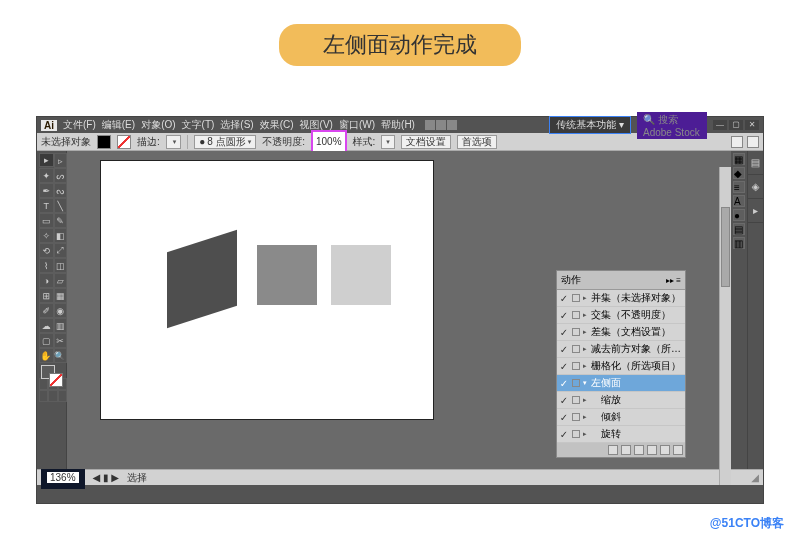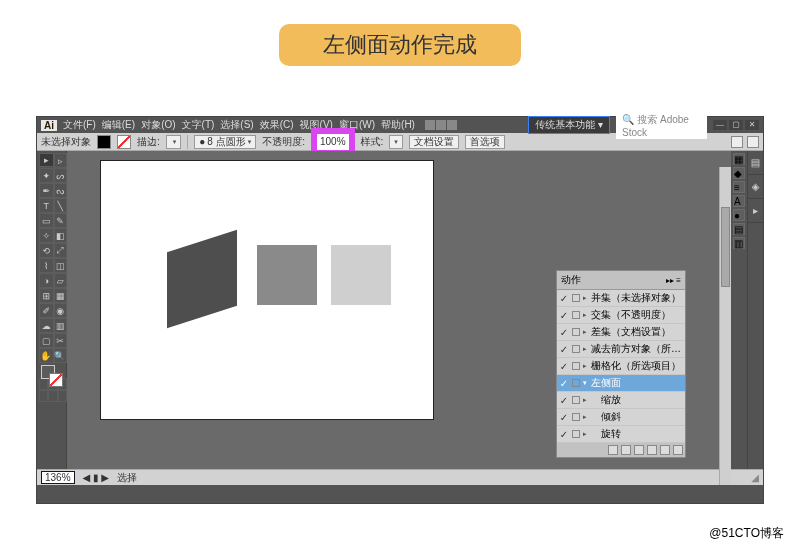--- a/index.html
+++ b/index.html
@@ -1,33 +1,33 @@
 <!DOCTYPE html>
 <html><head>
 <meta charset="utf-8">
 <style>
 *{margin:0;padding:0;box-sizing:border-box;font-family:"Microsoft YaHei",sans-serif;font-size:10px;}
 body{width:800px;height:548px;background:#fff;position:relative;}
-.banner{position:absolute;top:24px;left:50%;transform:translateX(-50%);background:#f2bc5a;color:#333;padding:6px 44px;border-radius:10px;font-size:22px;font-weight:500;}
+.banner{position:absolute;top:24px;left:50%;transform:translateX(-50%);background:#f2bc5a;color:#333;padding:6px 44px;border-radius:18px;font-size:22px;font-weight:500;}
 .app-shell{position:absolute;top:116px;left:36px;width:728px;height:388px;background:#535353;border:1px solid #444;}
 .menubar{height:16px;background:#535353;display:flex;align-items:center;padding:0 4px;color:#ddd;font-size:9px;gap:6px;}
 .menubar .ai{font-weight:bold;color:#2a1a00;background:#eaeaea;padding:0 3px;}
 .menubar .spacer{flex:1;}
 .menubar .wsp{background:#3a3a3a;padding:1px 6px;border:1px solid #3b82f6;}
-.menubar .sbox{background:#ffffff;color:#888;padding:1px 6px;width:91px;}
+.menubar .sbox{background:#4c1d95;color:#888;padding:1px 6px;width:70px;}
 .mb-icons{width:32px;height:10px;background:linear-gradient(90deg,#888 0 30%,transparent 30% 35%,#888 35% 65%,transparent 65% 70%,#888 70% 100%);margin-left:4px;}
 .win-btns{display:flex;gap:2px;}
 .win-btns span{width:14px;height:10px;background:#444;display:inline-block;text-align:center;color:#ccc;font-size:8px;line-height:10px;}
 .ctrlbar{height:18px;background:#d2d2d2;border-bottom:1px solid #aaa;display:flex;align-items:center;padding:0 4px;gap:6px;font-size:9px;color:#333;}
 .ctrlbar .lbl{}
 .swatch{width:14px;height:14px;border:1px solid #888;background:#000;}
 .swatch.no{background:linear-gradient(135deg,#fff 0 45%,#e33 45% 55%,#fff 55% 100%);}
 .sel{background:#f0f0f0;border:1px solid #999;padding:0 4px;height:14px;display:flex;align-items:center;gap:2px;}
 .sel .arr{font-size:7px;color:#555;}
-.numbox{background:#fff;border:6px solid #d946ef;padding:8px 3px;height:24px;min-width:22px;display:inline-flex;align-items:center;}
+.numbox{background:#fff;border:2px solid #d946ef;padding:8px 3px;height:24px;min-width:22px;display:inline-flex;align-items:center;}
 .divv{width:1px;height:14px;background:#aaa;}
 .ctrlbar .endicons{margin-left:auto;display:flex;gap:4px;}
 .ctrlbar .endicons span{width:12px;height:12px;border:1px solid #888;background:#eee;}
 .tabs{height:16px;background:#a7a7a7;display:flex;border-bottom:1px solid #888;}
 .tab{background:#c8c8c8;border:1px solid #999;border-bottom:none;padding:1px 8px;font-size:9px;color:#333;margin-top:1px;}
 .tab .x{color:#777;margin-left:4px;}
 .workarea{position:relative;height:318px;background:#6a6a6a;display:flex;}
 .toolbox{width:30px;background:#535353;border-right:1px solid #444;display:grid;grid-template-columns:1fr 1fr;grid-auto-rows:15px;gap:0;padding:2px;}
 .toolbox .t{background:#535353;border:1px solid #5d5d5d;display:flex;align-items:center;justify-content:center;color:#ccc;font-size:9px;}
 .toolbox .t.sel{background:#3a3a3a;}
@@ -52,24 +52,24 @@
 .ap-row{display:flex;align-items:center;padding:1px 2px;border-bottom:1px solid #c6c6c6;}
 .ap-row.selected{background:#6ea7da;color:#fff;}
 .chk{width:10px;text-align:center;color:#333;}
 .ap-row.selected .chk{color:#fff;}
 .sq{width:8px;height:8px;border:1px solid #888;margin:0 3px;}
 .tg{width:8px;font-size:7px;color:#555;}
 .ap-row.selected .tg{color:#fff;}
 .ap-foot{background:#c2c2c2;padding:2px;display:flex;gap:3px;justify-content:flex-end;}
 .ap-foot span{width:10px;height:10px;border:1px solid #888;background:#ddd;display:inline-block;}
 .statusbar{height:16px;background:#d2d2d2;border-top:1px solid #aaa;display:flex;align-items:center;font-size:9px;color:#333;padding:0 4px;gap:8px;}
-.statusbar .zbox{background:#fff;border:1px solid #0f172a;padding:0 3px;}
+.statusbar .zbox{background:#fff;border:6px solid #0f172a;padding:0 3px;}
 .vscroll{position:absolute;right:32px;top:50px;width:12px;height:318px;background:#cfcfcf;border-left:1px solid #aaa;}
 .vscroll .thumb{position:absolute;top:40px;left:1px;right:1px;height:80px;background:#a9a9a9;border:1px solid #888;}
-.watermark{position:absolute;bottom:6px;right:16px;font-size:12px;color:#000000;}
+.watermark{position:absolute;bottom:16px;right:16px;font-size:12px;color:#3b82f6;font-weight:bold;}
 </style>
 </head>
 <body>
 
 <div class="banner">左侧面动作完成</div>
 
 <div class="app-shell">
 
   <div class="menubar">
     <span class="ai">Ai</span>

